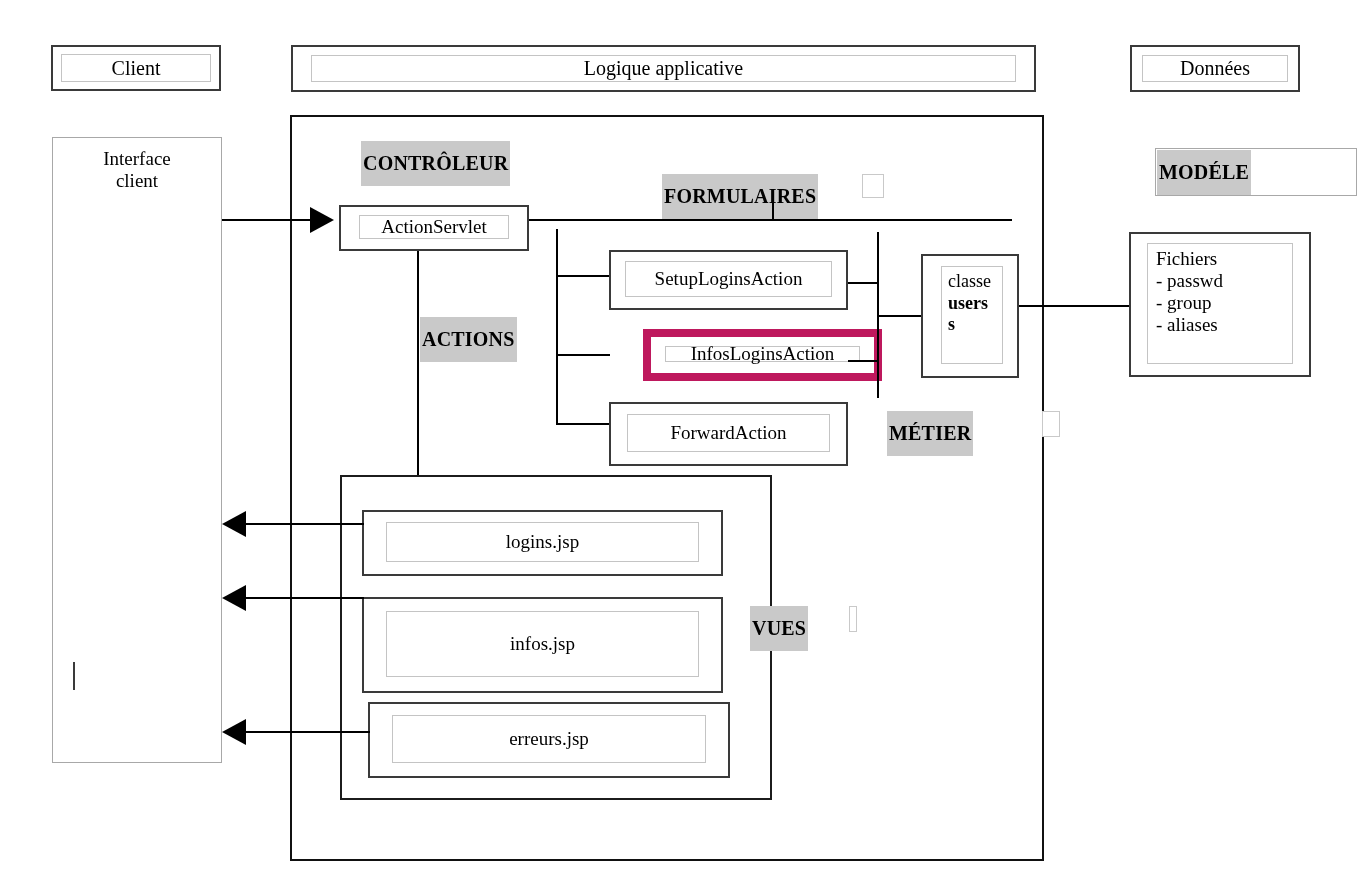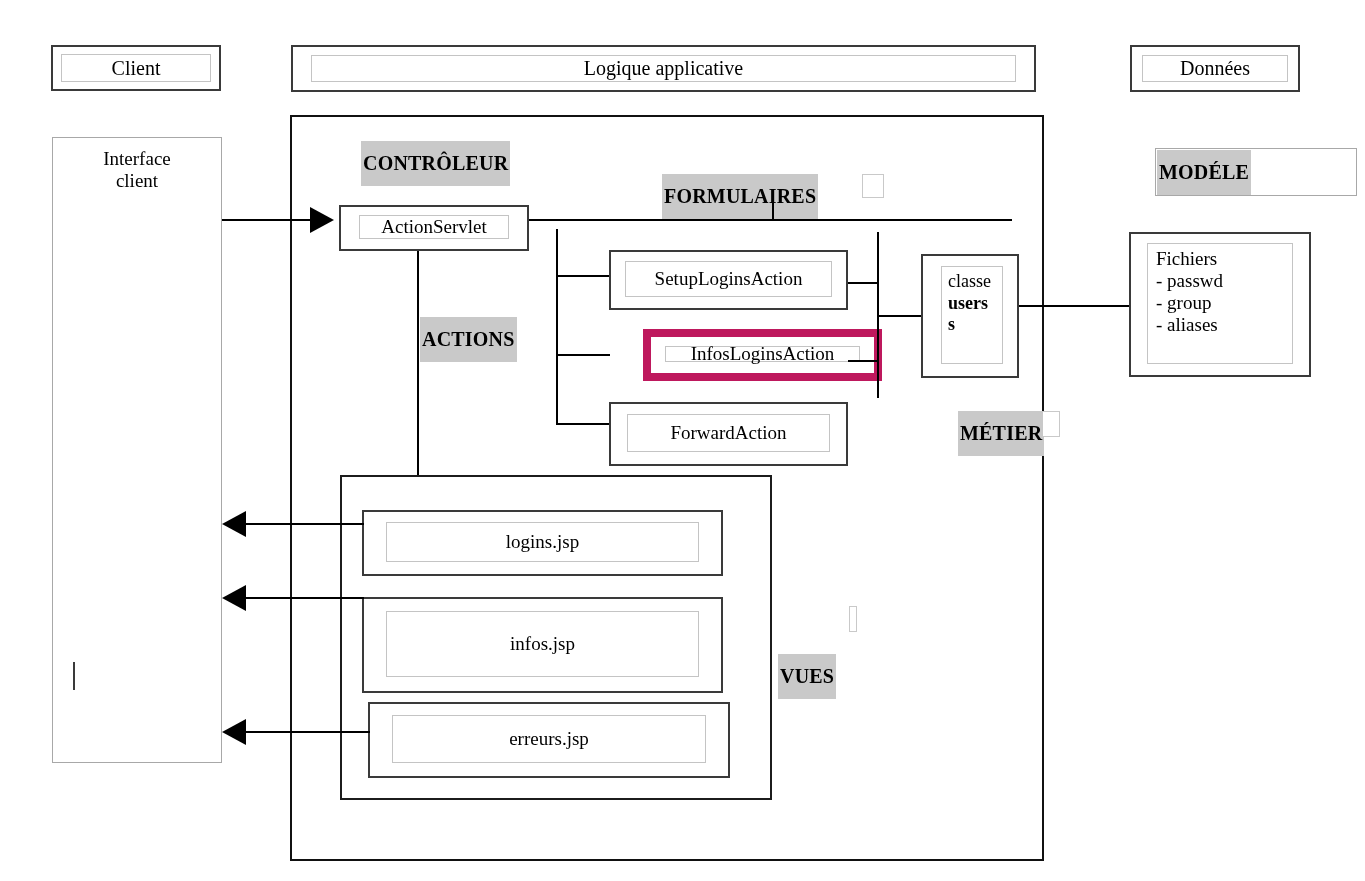--- a/index.html
+++ b/index.html
@@ -191,42 +191,42 @@
   <div class="abs" style="left:921px;top:254px;width:98px;height:124px;border:2px solid #3a3a3a;background:#fff;">
     <div class="inner" style="left:18px;top:10px;right:14px;bottom:12px;display:block;">
       <div class="stack t18">
         <div>classe</div>
         <div class="b">users</div>
         <div class="b">s</div>
       </div>
     </div>
   </div>
 
-  <div class="hl t20" style="left:958px;top:411px;">MÉTIER</div>
+  <div class="hl t20" style="left:887px;top:411px;">MÉTIER</div>
   <div class="hl-tail" style="left:1042px;top:411px;width:18px;height:26px;"></div>
 
   <div class="hline" style="left:1019px;top:305px;width:111px;"></div>
 
   <div class="abs soft" style="left:1155px;top:148px;width:202px;height:48px;"></div>
   <div class="hl t20" style="left:1157px;top:150px;">MODÉLE</div>
 
   <div class="abs" style="left:1129px;top:232px;width:182px;height:145px;border:2px solid #3a3a3a;background:#fff;">
     <div class="inner" style="left:16px;top:9px;right:16px;bottom:11px;display:block;">
       <div class="stack t19" style="padding-left:8px;">
         <div>Fichiers</div>
         <div>- passwd</div>
         <div>- group</div>
         <div>- aliases</div>
       </div>
     </div>
   </div>
 
   <div class="abs" style="left:340px;top:475px;width:432px;height:325px;border:2px solid #1c1c1c;background:transparent;"></div>
 
-  <div class="hl t20" style="left:778px;top:606px;margin-top:48px;">VUES</div>
+  <div class="hl t20" style="left:750px;top:606px;">VUES</div>
   <div class="hl-tail" style="left:849px;top:606px;width:8px;height:26px;"></div>
 
   <div class="abs" style="left:362px;top:510px;width:361px;height:66px;border:2px solid #3a3a3a;background:#fff;">
     <div class="inner" style="left:22px;top:10px;right:22px;bottom:12px;">
       <span class="t19">logins.jsp</span>
     </div>
   </div>
 
   <div class="abs" style="left:362px;top:597px;width:361px;height:96px;border:2px solid #3a3a3a;background:#fff;">
     <div class="inner" style="left:22px;top:12px;right:22px;bottom:14px;">

